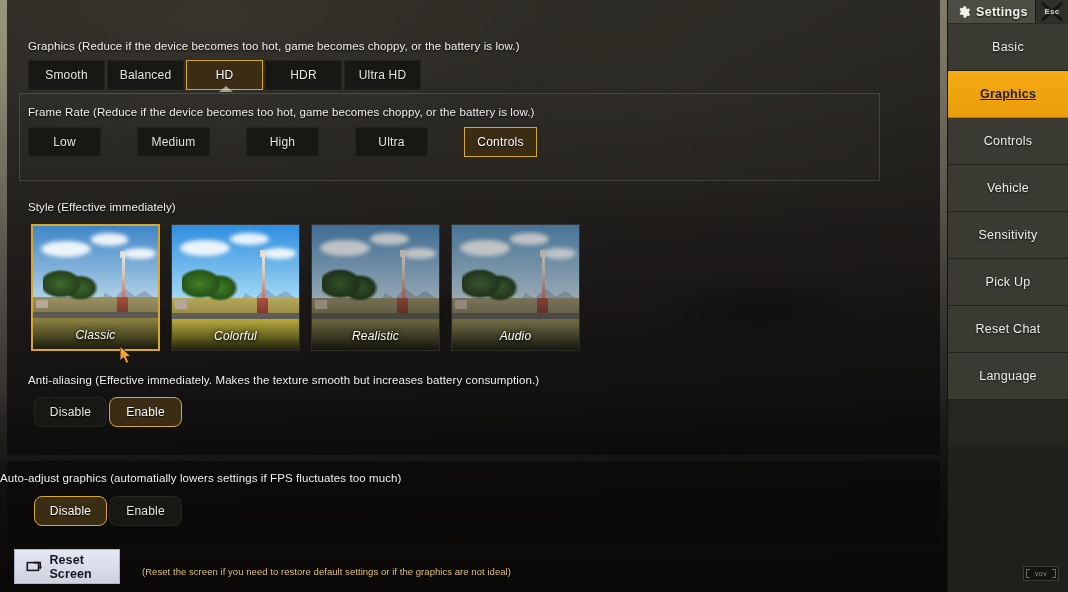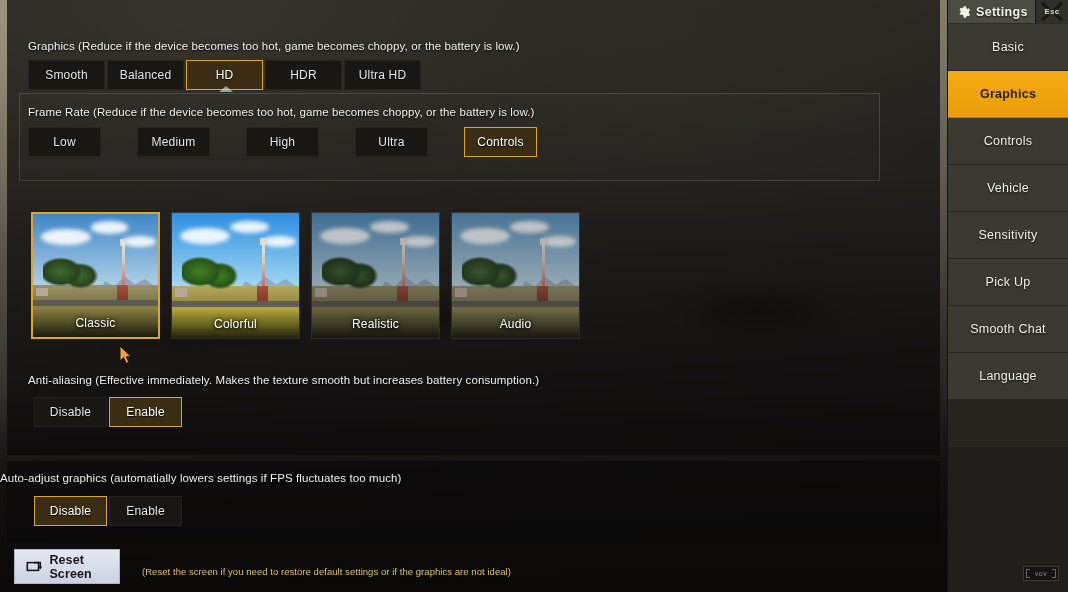--- a/index.html
+++ b/index.html
@@ -116,21 +116,21 @@
     text-shadow: 0 1px 1px rgba(0,0,0,0.9);
     user-select: none;
   }
   .seg.selected {
     border: 1px solid #d8a72b;
     background: #3a2d14;
     color: #ffffff;
   }
   .seg.w-graphics { width: 77px; }
   .seg.w-frame    { width: 73px; }
-  .seg.w-toggle   { width: 73px; }
+  .seg.w-toggle   { width: 73px; border-radius: 8px; }
 
   
   .framed-panel {
     position: absolute;
     border: 1px solid rgba(255,255,255,0.14);
     background: rgba(255,255,255,0.012);
   }
 
   
   .caret {
@@ -224,20 +224,21 @@
     left: 0; right: 0; bottom: 0;
     height: 28px;
     display: flex;
     align-items: center;
     justify-content: center;
     color: #ffffff;
     font-size: 12px;
     letter-spacing: 0.2px;
     text-shadow: 0 1px 3px rgba(0,0,0,1), 0 0 5px rgba(0,0,0,0.9);
     background: linear-gradient(180deg, rgba(0,0,0,0) 0%, rgba(0,0,0,0.30) 55%, rgba(0,0,0,0.52) 100%);
+    font-style: italic;
   }
   .thumb.dim .thumb-scene { filter: brightness(0.80) saturate(0.92); }
 
   
   .cursor {
     position: absolute;
     left: 120px; top: 346px;
     width: 13px; height: 19px;
     z-index: 40;
     pointer-events: none;
@@ -338,20 +339,21 @@
     cursor: pointer;
     text-shadow: 0 1px 2px rgba(0,0,0,0.75);
     user-select: none;
   }
   .sb-item.active {
     background: linear-gradient(180deg, #f5ab12 0%, #e99c0b 100%);
     color: #241c06;
     font-weight: bold;
     text-shadow: none;
     border-bottom: 1px solid rgba(0,0,0,0.25);
+    text-decoration: underline;
   }
   .sb-rest {
     position: absolute;
     left: 0; right: 0;
     top: 447px; bottom: 0;
     background: #211f1b;
   }
   .watermark {
     position: absolute;
     right: 9px; bottom: 11px;
@@ -409,20 +411,21 @@
       <div class="seg-group" style="margin-left:28px; margin-top:9px;gap:36px;">
         <div class="seg w-frame">Low</div>
         <div class="seg w-frame">Medium</div>
         <div class="seg w-frame">High</div>
         <div class="seg w-frame">Ultra</div>
         <div class="seg w-frame selected">Controls</div>
       </div>
     </div>
 
     <div class="section" style="top:201px;">
+      <div class="section-label" style="margin-left:28px;">Style (Effective immediately)</div>
 
       <div class="style-row" style="margin-left:31px; margin-top:11px;">
 
         <div class="thumb selected">
           <div class="thumb-scene" style="--sky-top:#3f86c8; --sky-bot:#b6d4e8; --grass1:#8a8142; --grass2:#6e6a33; --grass3:#3d3c1e; --tree1:#3f6b2e; --tree2:#27431d; --mtn:#8494a6; --road:#5c5a52; --far1:#9a9164; --far2:#7e7748;">
             <div class="sky"></div>
             <div class="cloud" style="left:6%;  top:12%; width:40%; height:13%;"></div>
             <div class="cloud" style="left:46%; top:6%;  width:30%; height:10%;"></div>
             <div class="cloud" style="left:72%; top:18%; width:26%; height:9%;"></div>
             <div class="mountain"></div>
@@ -549,21 +552,21 @@
       </div>
     </div>
 
     <div class="sb-list">
       <div class="sb-item">Basic</div>
       <div class="sb-item active">Graphics</div>
       <div class="sb-item">Controls</div>
       <div class="sb-item">Vehicle</div>
       <div class="sb-item">Sensitivity</div>
       <div class="sb-item">Pick Up</div>
-      <div class="sb-item">Smooth Chat</div>
+      <div class="sb-item">Reset Chat</div>
       <div class="sb-item">Language</div>
     </div>
 
     <div class="sb-rest"></div>
     <div class="watermark">vov</div>
   </div>
 
 </div>
 
 </body></html>

